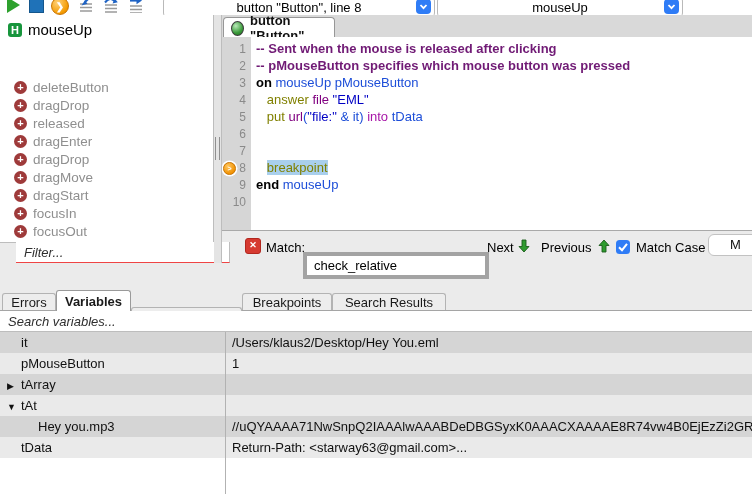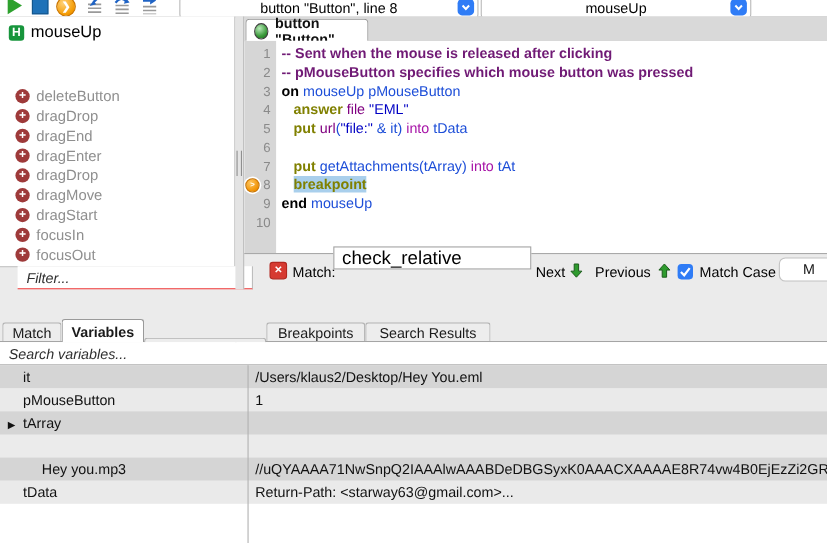--- a/index.html
+++ b/index.html
@@ -59,34 +59,34 @@
   .code-line{position:absolute;left:0;height:17px;width:100%;display:flex;align-items:center;}
   .code-line .num{width:29px;text-align:right;padding-right:5px;box-sizing:border-box;
                   color:#8a8a8a;font-size:12px;flex:none;}
   .code-line .src{margin-left:5px;white-space:pre;font-size:13px;}
   .marker{position:absolute;left:1px;top:3px;width:11px;height:11px;border-radius:50%;
           background:radial-gradient(circle at 35% 30%, #ffc65e, #f09000 75%);
           border:1px solid #cf7700;box-shadow:0 0 0 1.5px #fff;
           color:#fff;font-size:7px;font-weight:bold;line-height:11px;text-align:center;}
   .tok-comment{color:#701a75;font-weight:bold;}
   .tok-keyword{color:#000;font-weight:bold;}
-  .tok-command{color:#808000;font-weight:bold;}
+  .tok-command{color:#808000;font-weight:normal;}
   .tok-builtin{color:#800080;}
   .tok-operator{color:#a714a7;}
   .tok-string{color:#0000c4;}
   .tok-plain{color:#1d4ed8;}
   .hl{background:#a9cfec;}
 
   
   .find-close{position:absolute;left:245px;top:238px;width:14px;height:14px;background:#d63a31;
               border:1px solid #b22югб2;border:1px solid #b2271f;border-radius:3px;color:#fff;
               font-size:9px;font-weight:bold;line-height:13px;text-align:center;}
   .flabel{position:absolute;top:240px;font-size:13px;color:#000;}
-  .find-input{position:absolute;left:303px;top:224px;width:171px;height:19px;background:#fff;
-              border:1px solid #a3a3a3;font-family:"Liberation Sans",sans-serif;font-size:17px;
+  .find-input{position:absolute;left:303px;top:252px;width:171px;height:19px;background:#fff;
+              border:4px solid #a3a3a3;font-family:"Liberation Sans",sans-serif;font-size:13px;
               padding:0 0 0 7px;outline:none;}
   .garrow{position:absolute;top:239px;}
   .checkbox{position:absolute;left:616px;top:240px;width:14px;height:14px;background:#2f7cf6;
             border-radius:3.5px;}
   .mbutton{position:absolute;left:708px;top:234px;width:60px;height:22px;background:#fff;
            border:1px solid #c2c2c2;border-radius:6px;box-sizing:border-box;
            font-size:13px;padding:2px 0 0 21px;}
 
   
   .tabsrow{position:absolute;left:0;top:290px;width:752px;height:20px;border-bottom:1px solid #a5a5a5;}
@@ -166,21 +166,21 @@
   <div class="handler-item" style="top: 63px;">
         <span class="plus-badge">+</span>
         <span class="lbl">deleteButton</span>
       </div>
       <div class="handler-item" style="top: 81px;">
         <span class="plus-badge">+</span>
         <span class="lbl">dragDrop</span>
       </div>
       <div class="handler-item" style="top: 99px;">
         <span class="plus-badge">+</span>
-        <span class="lbl">dragEnd</span>
+        <span class="lbl">released</span>
       </div>
       <div class="handler-item" style="top: 117px;">
         <span class="plus-badge">+</span>
         <span class="lbl">dragEnter</span>
       </div>
       <div class="handler-item" style="top: 135px;">
         <span class="plus-badge">+</span>
         <span class="lbl">dragDrop</span>
       </div>
       <div class="handler-item" style="top: 153px;">
@@ -238,21 +238,20 @@
       </div>
       <div class="code-line" style="top: 71px;">
         <span class="num">5</span>
         <span class="src"><span class="tok-plain">   </span><span class="tok-command">put </span><span class="tok-builtin">url</span><span class="tok-plain">(</span><span class="tok-string">"file:"</span><span class="tok-plain"> &amp; it) </span><span class="tok-operator">into </span><span class="tok-plain">tData</span></span>
       </div>
       <div class="code-line" style="top: 88px;">
         <span class="num">6</span>
       </div>
       <div class="code-line" style="top: 105px;">
         <span class="num">7</span>
-        <span class="src"><span class="tok-plain">   </span><span class="tok-command">put </span><span class="tok-plain">getAttachments(tArray) </span><span class="tok-operator">into </span><span class="tok-plain">tAt</span></span>
       </div>
       <div class="code-line" style="top: 122px;">
         <span class="marker">&gt;</span>
         <span class="num">8</span>
         <span class="src"><span class="tok-plain">   </span><span class="tok-command hl">breakpoint</span></span>
       </div>
       <div class="code-line" style="top: 139px;">
         <span class="num">9</span>
         <span class="src"><span class="tok-keyword">end </span><span class="tok-plain">mouseUp</span></span>
       </div>
@@ -280,21 +279,21 @@
   <span class="checkbox">
     <svg width="14" height="14">
         <path d="M3 7.2 l3 3 l5 -6.4" stroke="#fff" stroke-width="2" fill="none"></path>
       </svg>
   </span>
   <span class="flabel" style="left:636px;">Match Case</span>
   <div class="mbutton">M</div>
 
   <div class="tabsrow">
 
-  <div class="btab" style="left: 2px; width: 54px;">Match</div>
+  <div class="btab" style="left: 2px; width: 54px;">Errors</div>
       <div class="btab active" style="left: 56px; width: 75px;">Variables</div>
       <div class="btab" style="left: 131px; width: 111px; margin-top: 14px;">Documentation</div>
       <div class="btab" style="left: 242px; width: 90px;">Breakpoints</div>
       <div class="btab" style="left: 332px; width: 114px;">Search Results</div>
     </div>
   <div class="searchrow">
     <input placeholder="Search variables..." style="">
   </div>
   <div class="vtable">
 
@@ -303,20 +302,24 @@
         <span class="vval">/Users/klaus2/Desktop/Hey You.eml</span>
       </div>
       <div class="vrow light" style="top: 21px;">
         <span class="vname" style="padding-left: 21px;"><span>pMouseButton</span></span>
         <span class="vval">1</span>
       </div>
       <div class="vrow dark" style="top: 42px;">
         <span class="vname" style="padding-left: 7px;"><span class="varrow">▶</span><span>tArray</span></span>
         <span class="vval"></span>
       </div>
+      <div class="vrow light" style="top: 63px;">
+        <span class="vname" style="padding-left: 7px;"><span class="varrow">▼</span><span>tAt</span></span>
+        <span class="vval"></span>
+      </div>
       <div class="vrow dark" style="top: 84px;">
         <span class="vname" style="padding-left: 38px;"><span>Hey you.mp3</span></span>
         <span class="vval">//uQYAAAA71NwSnpQ2IAAAlwAAABDeDBGSyxK0AAACXAAAAE8R74vw4B0EjEzZi2GR</span>
       </div>
       <div class="vrow light" style="top: 105px;">
         <span class="vname" style="padding-left: 21px;"><span>tData</span></span>
         <span class="vval">Return-Path: &lt;starway63@gmail.com&gt;...</span>
       </div>
     </div>
   <div class="bottom-white"></div>

